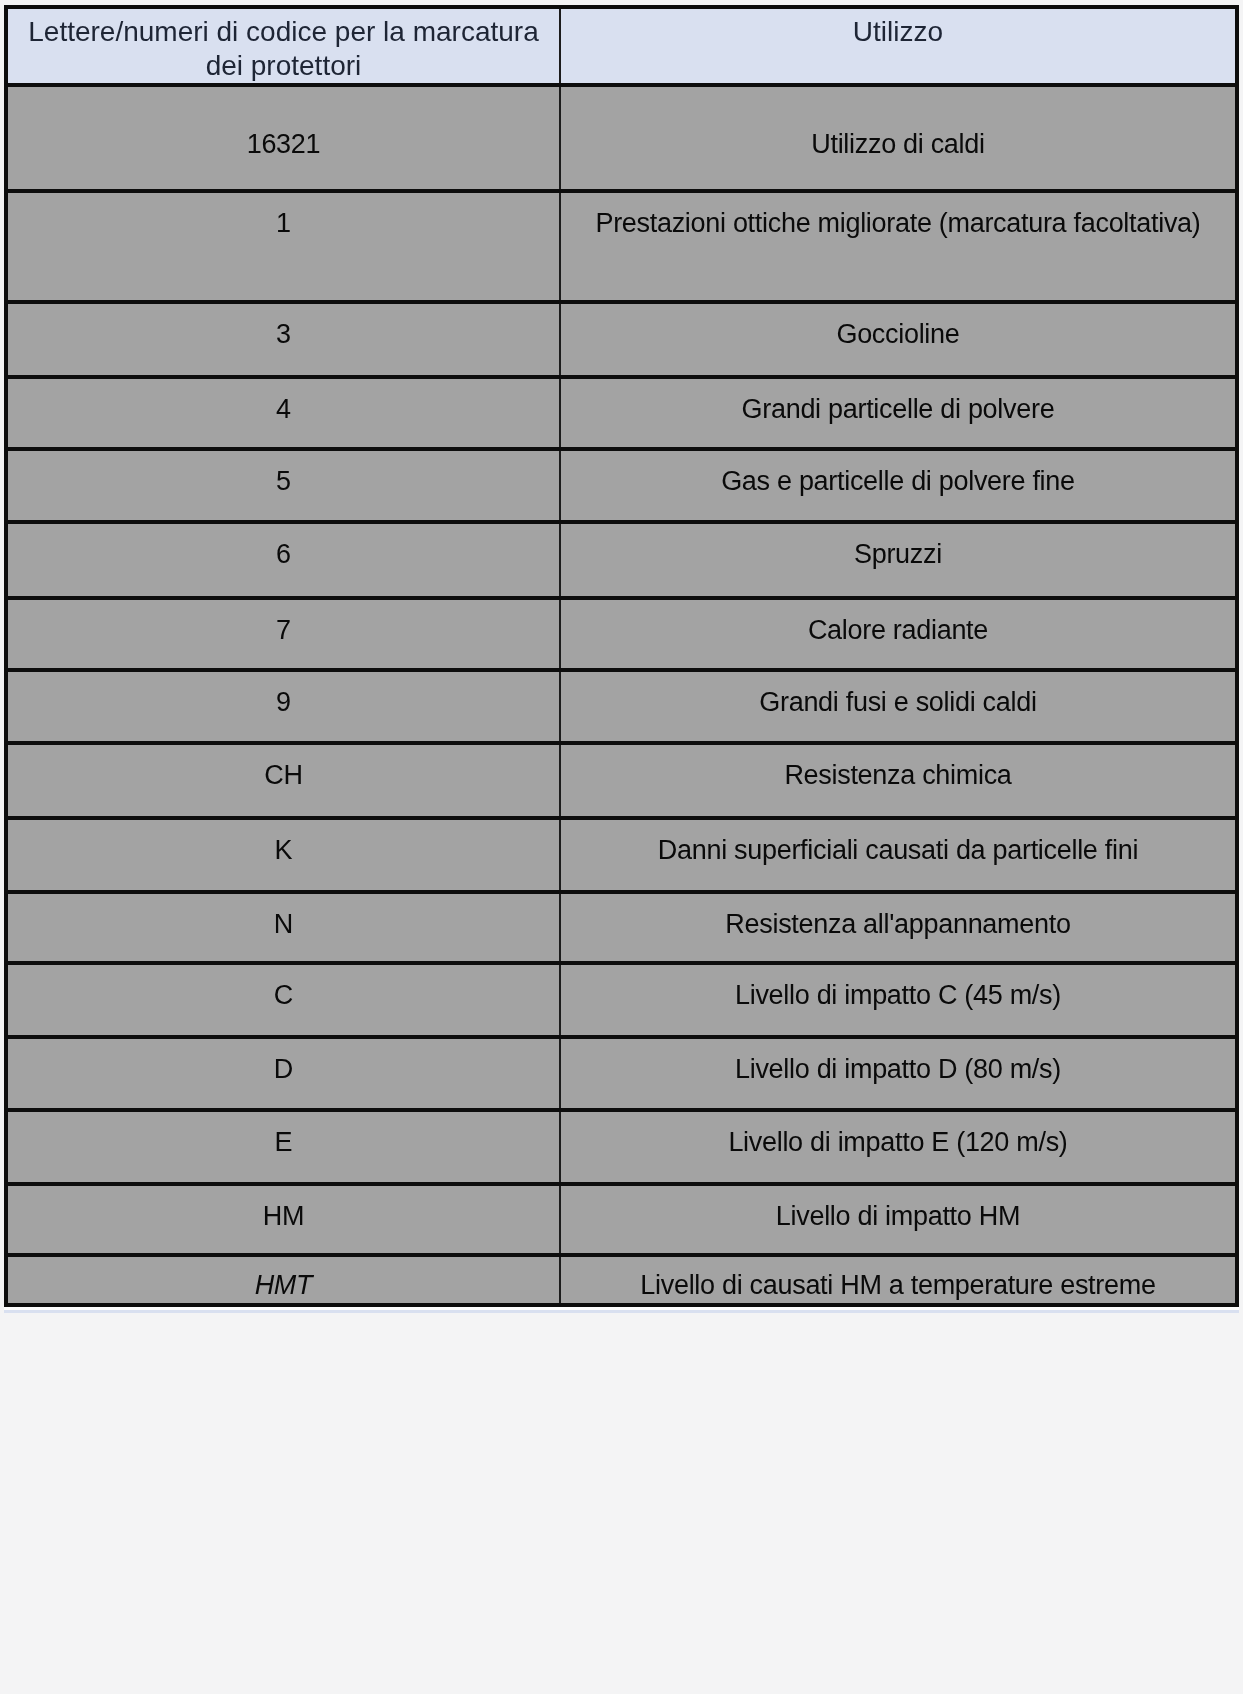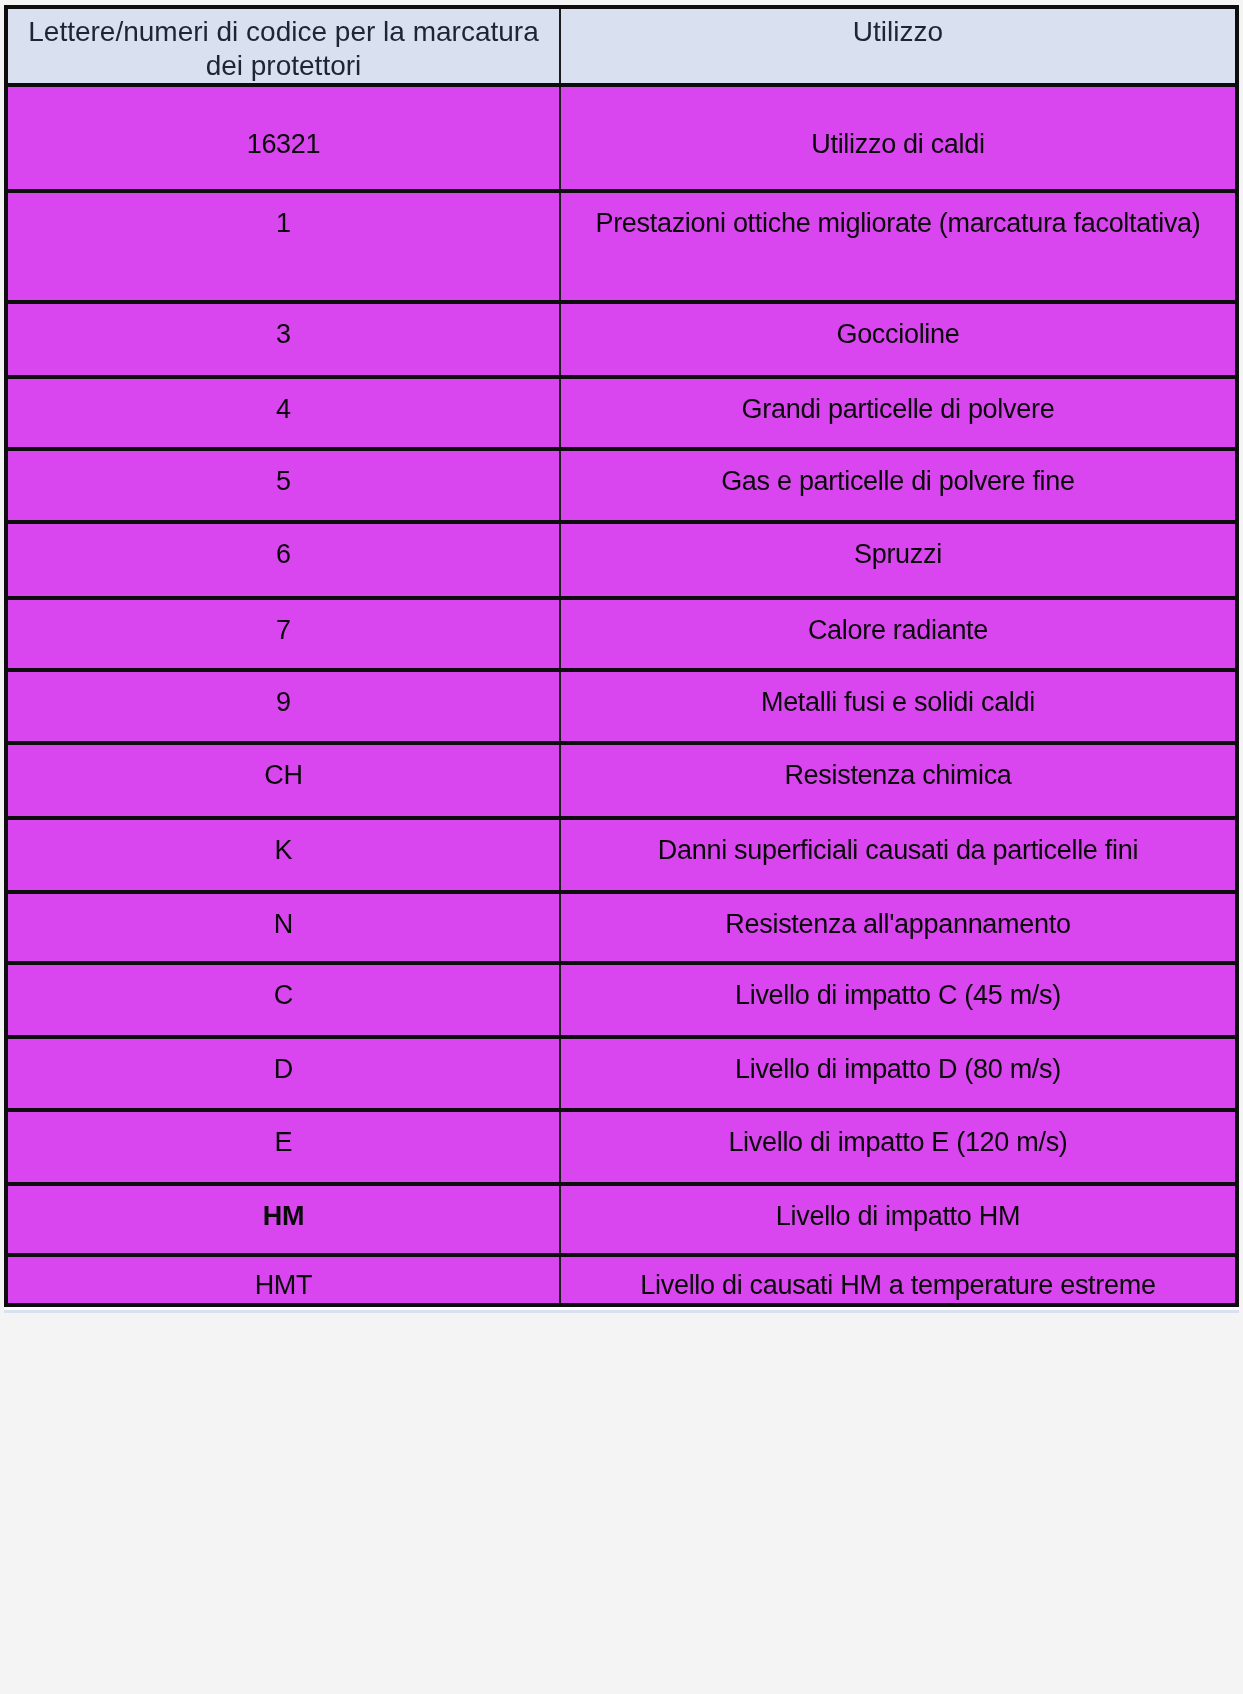--- a/index.html
+++ b/index.html
@@ -11,21 +11,21 @@
     background: #f4f4f5;
     font-family: "Liberation Sans", sans-serif;
   }
   .page {
     padding: 5px 4px 0 4px;
   }
   table.codes-table {
     border-collapse: collapse;
     table-layout: fixed;
     width: 1235px;
-    background: #d946ef;
+    background: #a3a3a3;
   }
   col.col-code { width: 45%; }
   col.col-req  { width: 55%; }
 
   th, td {
     border-top: 4px solid var(--border-color, #0d0d0d);
     border-bottom: 4px solid var(--border-color, #0d0d0d);
     text-align: center;
     vertical-align: top;
     box-sizing: border-box;
@@ -106,21 +106,21 @@
         <tr style="height: 76px;">
     <td class="code-cell" style="padding-top: 13px;">6</td>
     <td class="req-cell" style="padding-top: 13px;">Spruzzi</td>
   </tr>
         <tr style="height: 72px;">
     <td class="code-cell" style="padding-top: 13px;">7</td>
     <td class="req-cell" style="padding-top: 13px;">Calore radiante</td>
   </tr>
         <tr style="height: 73px;">
     <td class="code-cell" style="padding-top: 13px;">9</td>
-    <td class="req-cell" style="padding-top: 13px;">Metalli fusi e solidi caldi</td>
+    <td class="req-cell" style="padding-top: 13px;">Grandi fusi e solidi caldi</td>
   </tr>
         <tr style="height: 75px;">
     <td class="code-cell" style="padding-top: 13px;">CH</td>
     <td class="req-cell" style="padding-top: 13px;">Resistenza chimica</td>
   </tr>
         <tr style="height: 74px;">
     <td class="code-cell" style="padding-top: 13px;">K</td>
     <td class="req-cell" style="padding-top: 13px;">Danni superficiali causati da particelle fini</td>
   </tr>
         <tr style="height: 71px;">
@@ -133,24 +133,24 @@
   </tr>
         <tr style="height: 73px;">
     <td class="code-cell" style="padding-top: 13px;">D</td>
     <td class="req-cell" style="padding-top: 13px;">Livello di impatto D (80 m/s)</td>
   </tr>
         <tr style="height: 74px;">
     <td class="code-cell" style="padding-top: 13px;">E</td>
     <td class="req-cell" style="padding-top: 13px;">Livello di impatto E (120 m/s)</td>
   </tr>
         <tr style="height: 71px;">
-    <td class="code-cell" style="padding-top: 13px; font-weight: bold;">HM</td>
+    <td class="code-cell" style="padding-top: 13px;">HM</td>
     <td class="req-cell" style="padding-top: 13px;">Livello di impatto HM</td>
   </tr>
         <tr style="height: 41px;">
-    <td class="code-cell" style="padding-top: 11px;">HMT</td>
+    <td class="code-cell" style="padding-top: 11px; font-style: italic;">HMT</td>
     <td class="req-cell" style="padding-top: 11px;">Livello di causati HM a temperature estreme</td>
   </tr>
       </tbody>
   </table>
   <div class="bottom-gap"></div>
   <div class="bottom-edge"></div>
 </div>
 
 </body></html>

